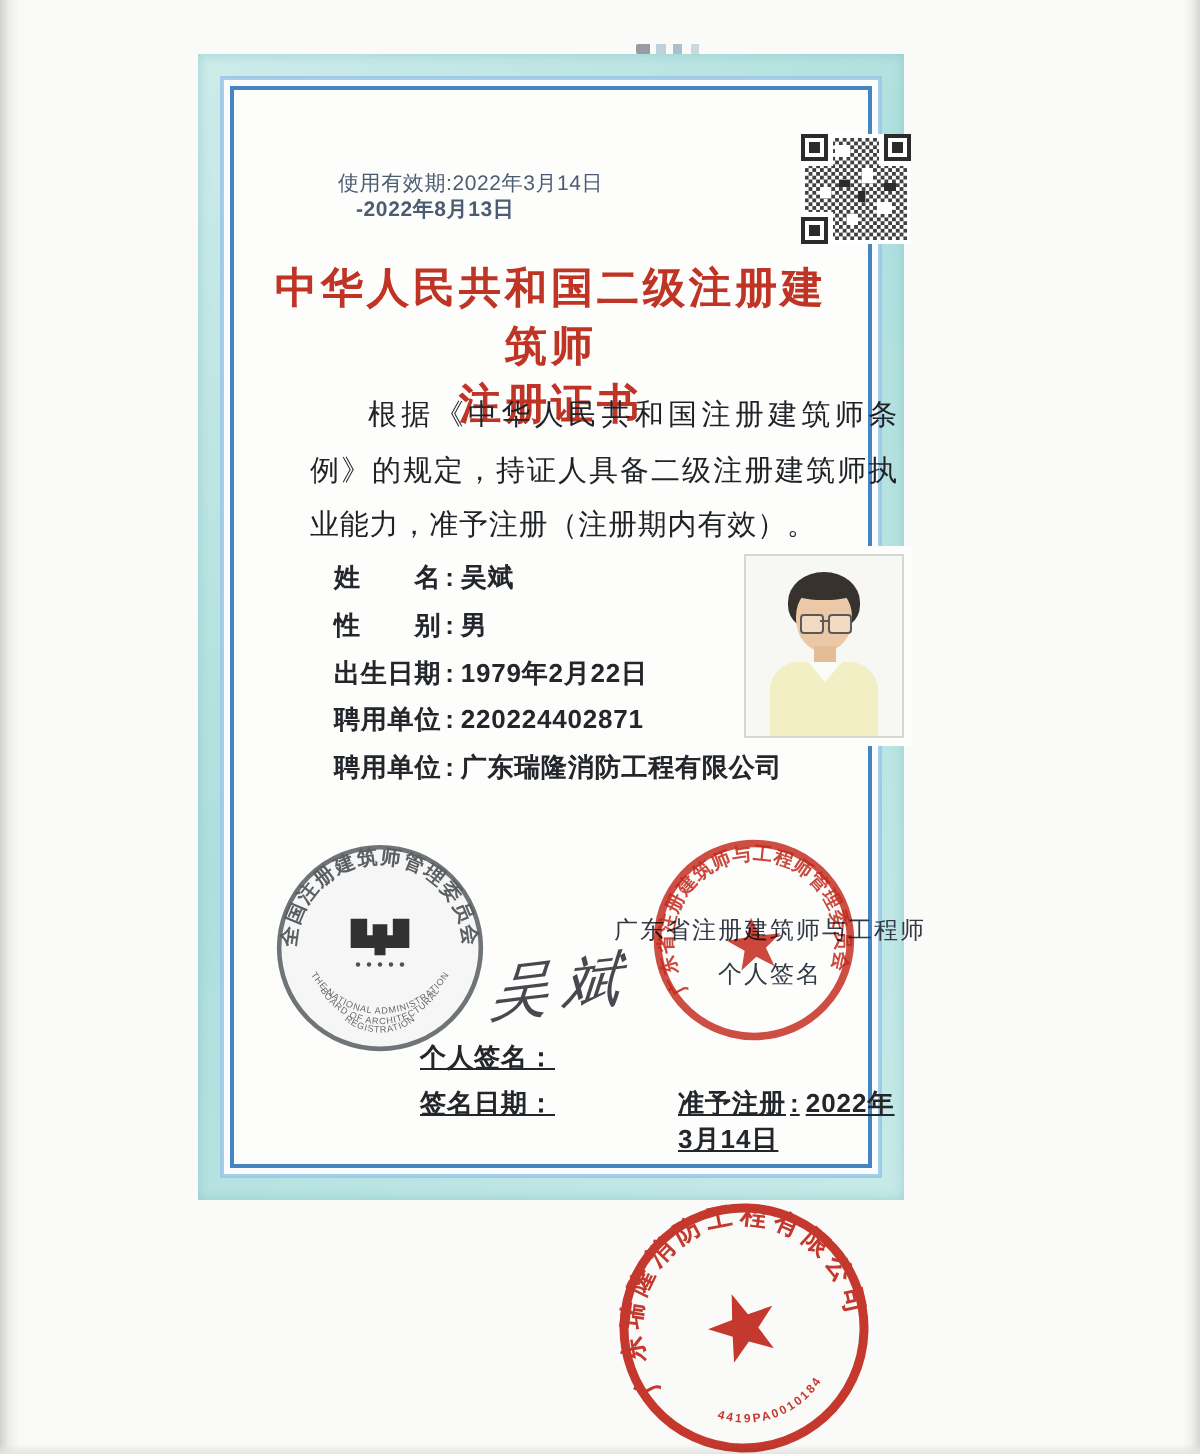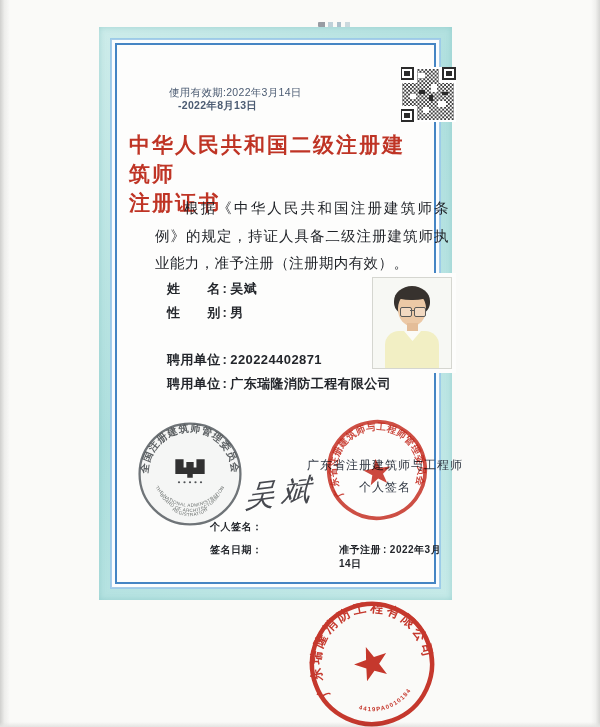--- a/index.html
+++ b/index.html
@@ -16,21 +16,21 @@
   .cert-ornament{position:absolute;inset:11px;border:1px solid #9ccbe8;background-color:#f3f9fd;
     background-image:radial-gradient(circle,rgba(47,111,181,.95) 1.3px,rgba(47,111,181,.28) 2.3px,transparent 3.2px),
                      radial-gradient(circle,rgba(122,176,216,.85) 1px,transparent 2px);
     background-size:13px 9px,6.5px 6.5px;}
   .cert-inner{position:absolute;inset:16px;background:#fdfdfc;border:2px solid #4585c4;
     box-shadow:0 0 0 3px rgba(255,255,255,.95),0 0 0 4px #a8cde9;}
   
   .validity{position:absolute;left:70px;top:59px;font-size:10.5px;line-height:13px;color:#4b5b72;letter-spacing:.3px;}
   .validity .l2{padding-left:9px;font-weight:bold;}
   .qr{position:absolute;left:301px;top:40px;width:56px;height:55px;}
-  .title{position:absolute;left:30px;right:30px;top:103px;color:#bf3425;
+  .title{position:absolute;left:30px;right:30px;top:103px;text-align:center;color:#bf3425;
     font-size:21px;font-weight:700;line-height:29px;letter-spacing:2px;}
   .statement{position:absolute;left:56px;width:294px;top:168px;font-size:14.5px;line-height:27.5px;
     font-weight:400;color:#1f2227;text-align:justify;text-indent:2em;letter-spacing:.4px;}
   .frow{position:absolute;left:68px;font-size:13px;font-weight:700;color:#23262b;letter-spacing:.4px;white-space:nowrap;}
   .f-colon{margin:0 3px 0 2px;font-weight:700;}
   .f-value{font-weight:600;}
   .photo{position:absolute;left:273px;top:250px;width:78px;height:90px;background:#f7f8f4;
     border:1px solid #d5d6d0;box-shadow:0 0 0 4px #fdfdfc;overflow:hidden;}
   .p-hair{position:absolute;left:21px;top:8px;width:36px;height:30px;background:#37322e;border-radius:50% 50% 44% 44%;}
   .p-face{position:absolute;left:25px;top:15px;width:28px;height:33px;background:#ecc9a6;border-radius:46% 46% 50% 50%;}
@@ -39,21 +39,21 @@
   .p-bridge{position:absolute;left:37px;top:32px;width:5px;height:1px;background:#5a5a58;}
   .p-neck{position:absolute;left:34px;top:45px;width:11px;height:10px;background:#e4bd98;}
   .p-shirt{position:absolute;left:12px;top:53px;width:54px;height:37px;background:#f2efc4;border-radius:14px 14px 0 0;}
   .p-collar{position:absolute;left:31px;top:53px;width:17px;height:10px;background:#fbfbf7;clip-path:polygon(0 0,100% 0,50% 100%);}
   .seal-gray{position:absolute;left:36px;top:392px;width:110px;height:110px;opacity:.9;}
   .signature{position:absolute;left:146px;top:446px;font-size:30px;color:#2e3138;font-style:italic;
     transform:rotate(-7deg) skewX(-12deg);opacity:.88;letter-spacing:6px;white-space:nowrap;}
   .authority{position:absolute;left:206px;top:427px;width:160px;text-align:center;font-size:12px;font-weight:400;
     color:#333a45;line-height:22px;letter-spacing:1px;white-space:nowrap;}
   .stamp-red{position:absolute;left:226px;top:391px;width:104px;height:104px;transform:rotate(-8deg);mix-blend-mode:multiply;}
-  .siglabel{position:absolute;font-size:10px;font-weight:700;color:#23262b;letter-spacing:.5px;}
+  .siglabel{position:absolute;font-size:13px;font-weight:700;color:#23262b;letter-spacing:.5px;text-decoration:underline;}
   .company-seal{position:absolute;left:307px;top:599px;width:130px;height:130px;transform:rotate(-20deg);mix-blend-mode:multiply;opacity:.92;}
   svg text{font-family:"Liberation Sans","DejaVu Sans",sans-serif;}
 </style>
 </head>
 <body>
 
 <div class="page">
   <div class="edge-left"></div>
   <div class="edge-right"></div>
   <div class="edge-bottom"></div>
@@ -114,20 +114,23 @@
     </div>
 
     <div class="statement">根据《中华人民共和国注册建筑师条例》的规定，持证人具备二级注册建筑师执业能力，准予注册（注册期内有效）。</div>
 
     <div class="frow" style="top:253px">
       <span class="f-label">姓　　名</span><span class="f-colon">:</span><span class="f-value">吴斌</span>
     </div>
     <div class="frow" style="top:277px">
       <span class="f-label">性　　别</span><span class="f-colon">:</span><span class="f-value">男</span>
     </div>
+    <div class="frow" style="top:301px">
+      <span class="f-label">出生日期</span><span class="f-colon">:</span><span class="f-value">1979年2月22日</span>
+    </div>
     <div class="frow" style="top:324px">
       <span class="f-label">聘用单位</span><span class="f-colon">:</span><span class="f-value">220224402871</span>
     </div>
     <div class="frow" style="top:348px">
       <span class="f-label">聘用单位</span><span class="f-colon">:</span><span class="f-value">广东瑞隆消防工程有限公司</span>
     </div>
 
     <div class="photo">
       <div class="p-hair"></div>
       <div class="p-face"></div>

